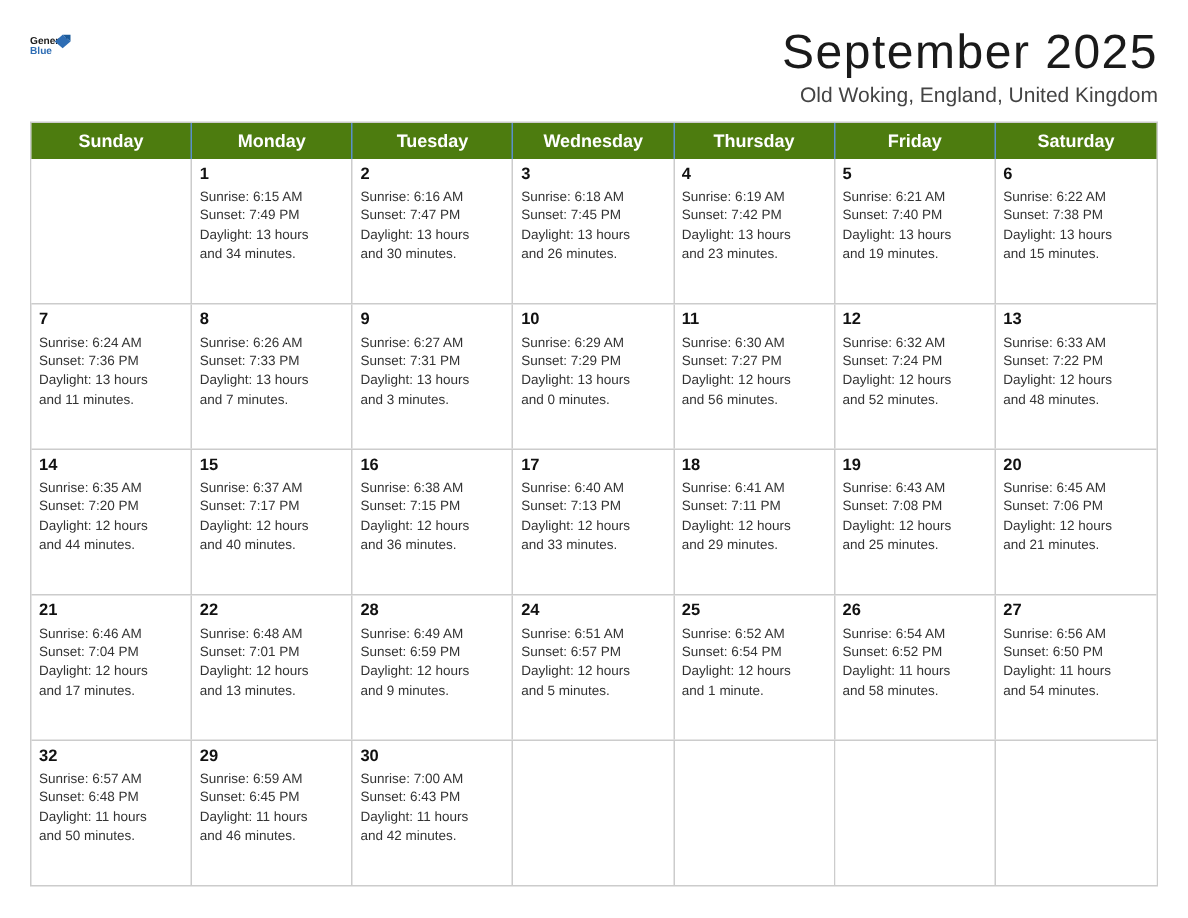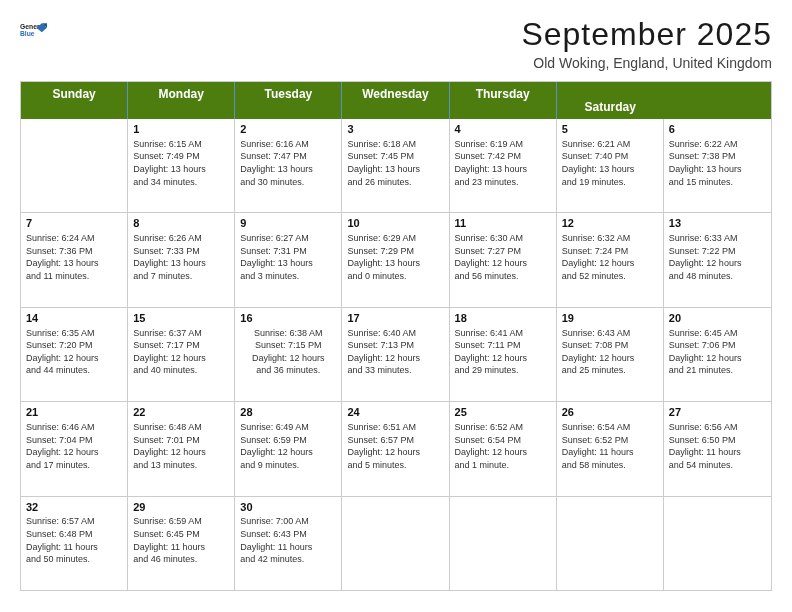--- a/index.html
+++ b/index.html
@@ -58,21 +58,21 @@
       background: #4d7c0f;
     }
     .cal-header-cell {
       color: #fff;
       font-size: 12px;
       font-weight: bold;
       text-align: center;
       padding: 5px 4px;
       border-right: 1px solid #5a8fcc;
     }
-    .cal-header-cell:last-child { border-right: none; margin-top: 13px; }
+    .cal-header-cell:last-child { border-right: none; }
     .cal-body {
       flex: 1;
       display: flex;
       flex-direction: column;
     }
     .cal-row {
       display: grid;
       grid-template-columns: repeat(7, 1fr);
       flex: 1;
       border-bottom: 1px solid #ccc;
@@ -120,20 +120,21 @@
     </div>
   </div>
 
   <div class="calendar">
     <div class="cal-header">
     <div class="cal-header-cell">Sunday</div>
         <div class="cal-header-cell">Monday</div>
         <div class="cal-header-cell">Tuesday</div>
         <div class="cal-header-cell">Wednesday</div>
         <div class="cal-header-cell">Thursday</div>
+        <div class="cal-header-cell">Friday</div>
         <div class="cal-header-cell">Saturday</div>
       </div>
     <div class="cal-body">
     <div class="cal-row">
           <div class="cal-cell empty"></div>
           <div class="cal-cell">
             <span class="day-num">1</span>
             <div class="cell-text" style="white-space: pre-line;">Sunrise: 6:15 AM
 Sunset: 7:49 PM
 Daylight: 13 hours
@@ -236,21 +237,21 @@
           </div>
           <div class="cal-cell">
             <span class="day-num">15</span>
             <div class="cell-text" style="white-space: pre-line;">Sunrise: 6:37 AM
 Sunset: 7:17 PM
 Daylight: 12 hours
 and 40 minutes.</div>
           </div>
           <div class="cal-cell">
             <span class="day-num">16</span>
-            <div class="cell-text" style="white-space: pre-line; text-align: center;">Sunrise: 6:38 AM
+            <div class="cell-text" style="white-space: pre-line;">Sunrise: 6:38 AM
 Sunset: 7:15 PM
 Daylight: 12 hours
 and 36 minutes.</div>
           </div>
           <div class="cal-cell">
             <span class="day-num">17</span>
             <div class="cell-text" style="white-space: pre-line;">Sunrise: 6:40 AM
 Sunset: 7:13 PM
 Daylight: 12 hours
 and 33 minutes.</div>

